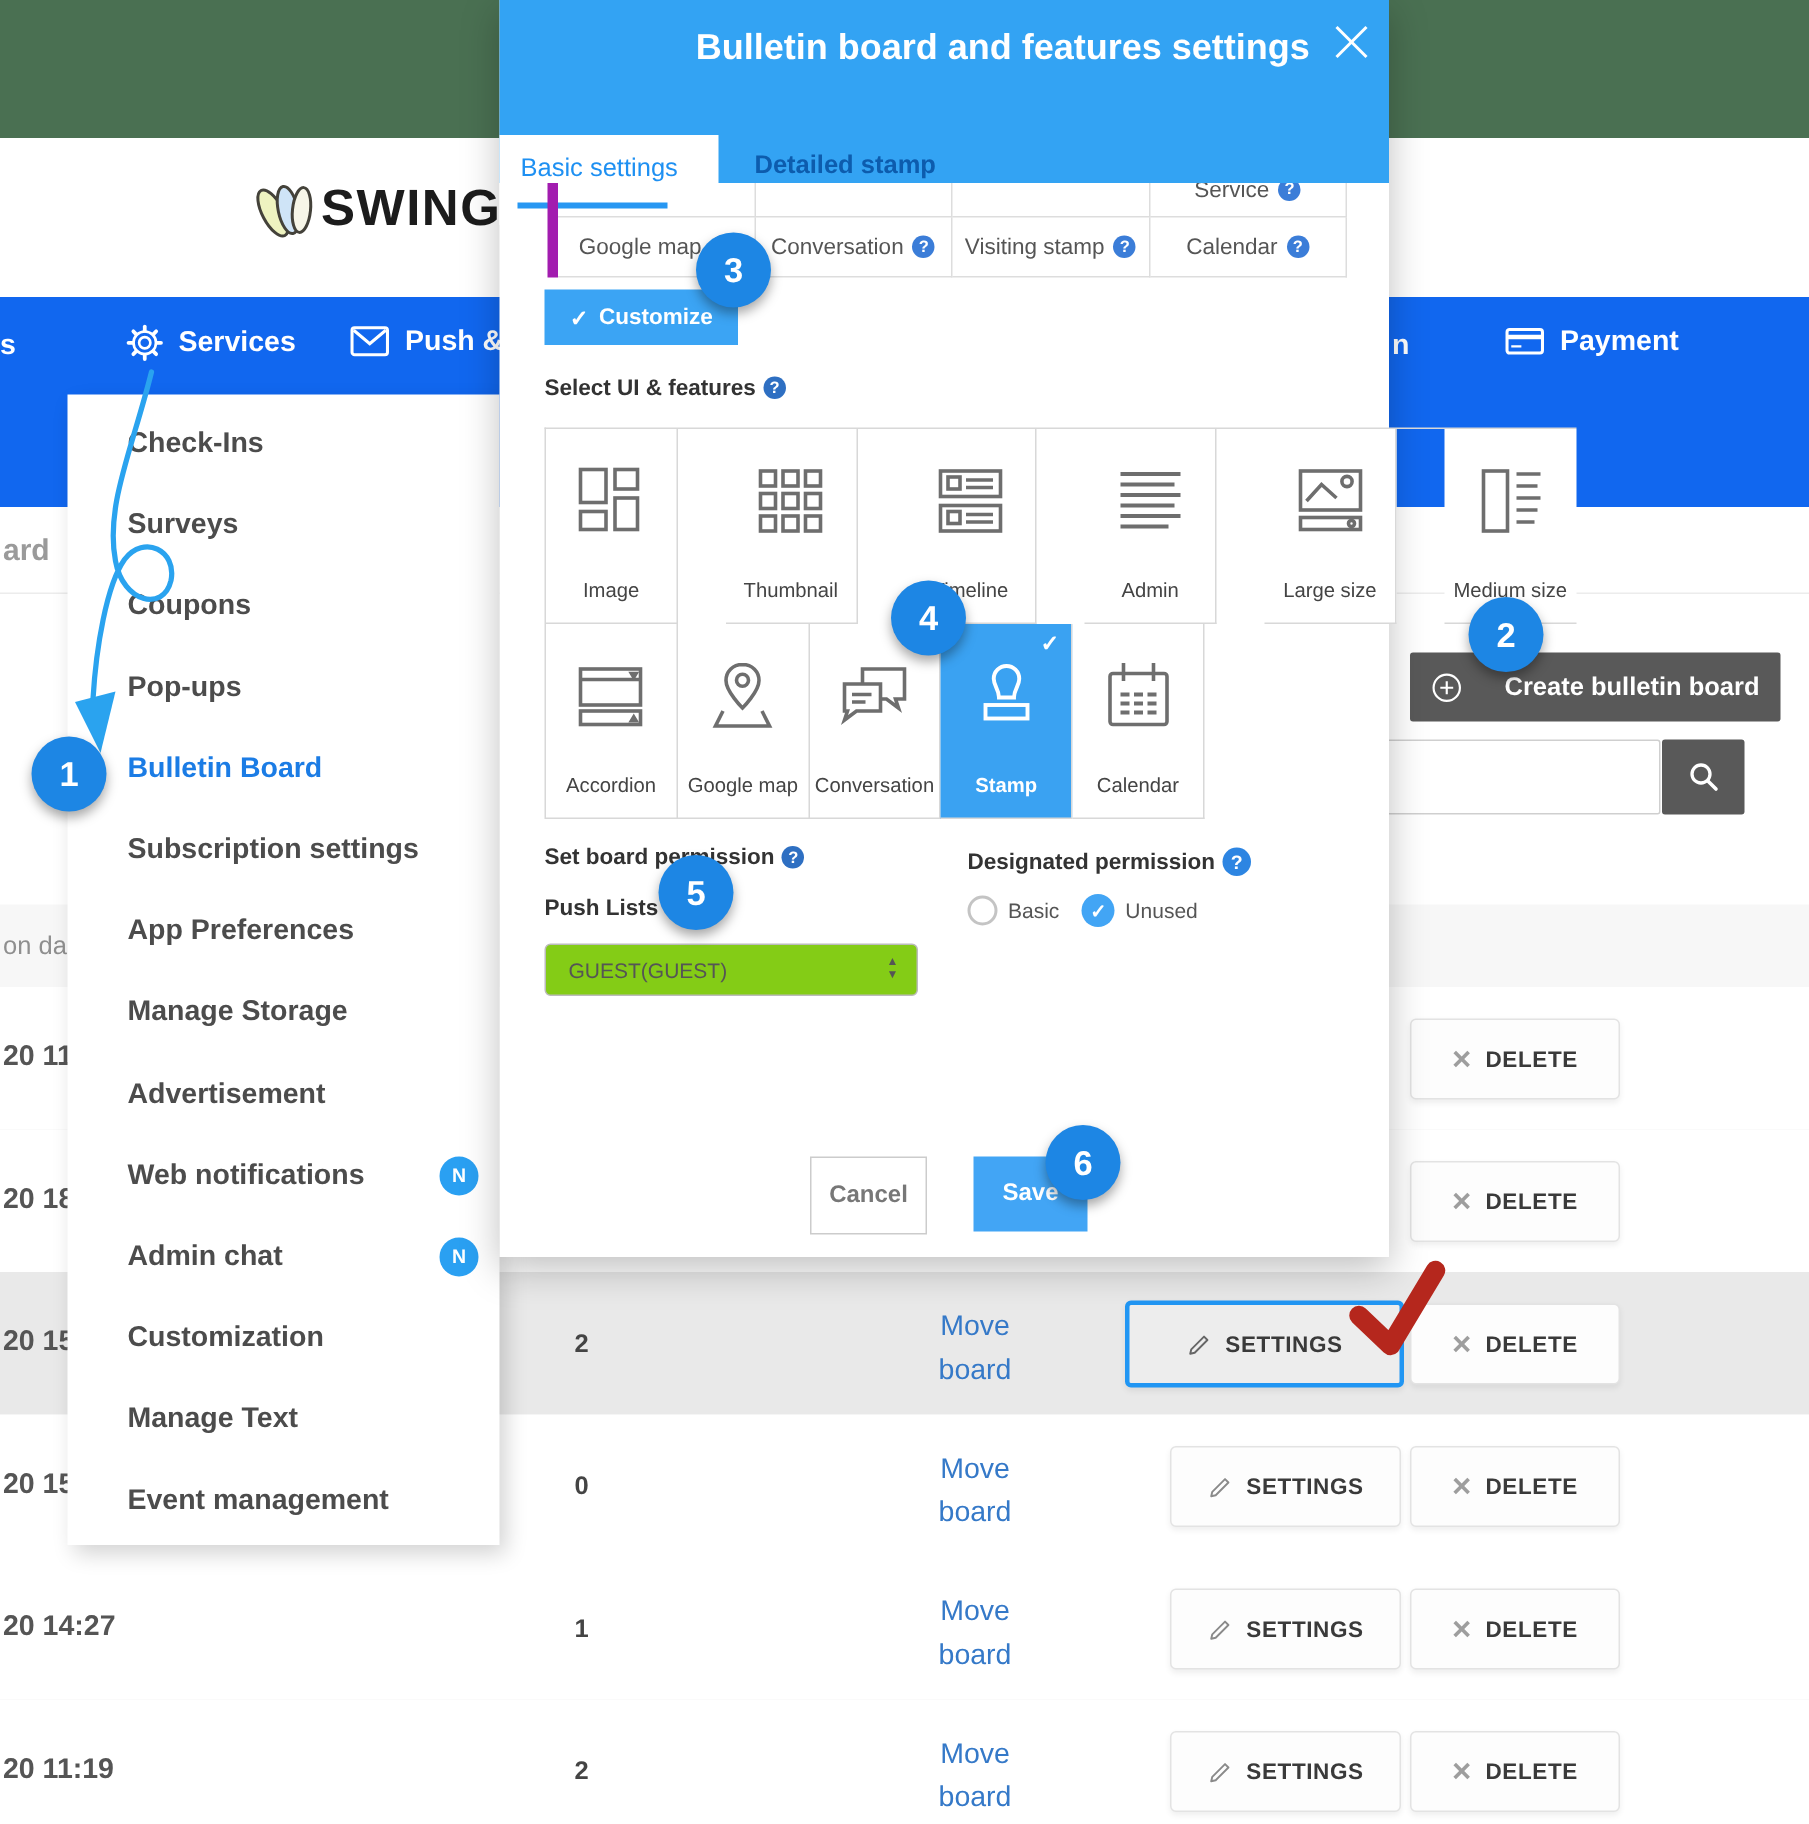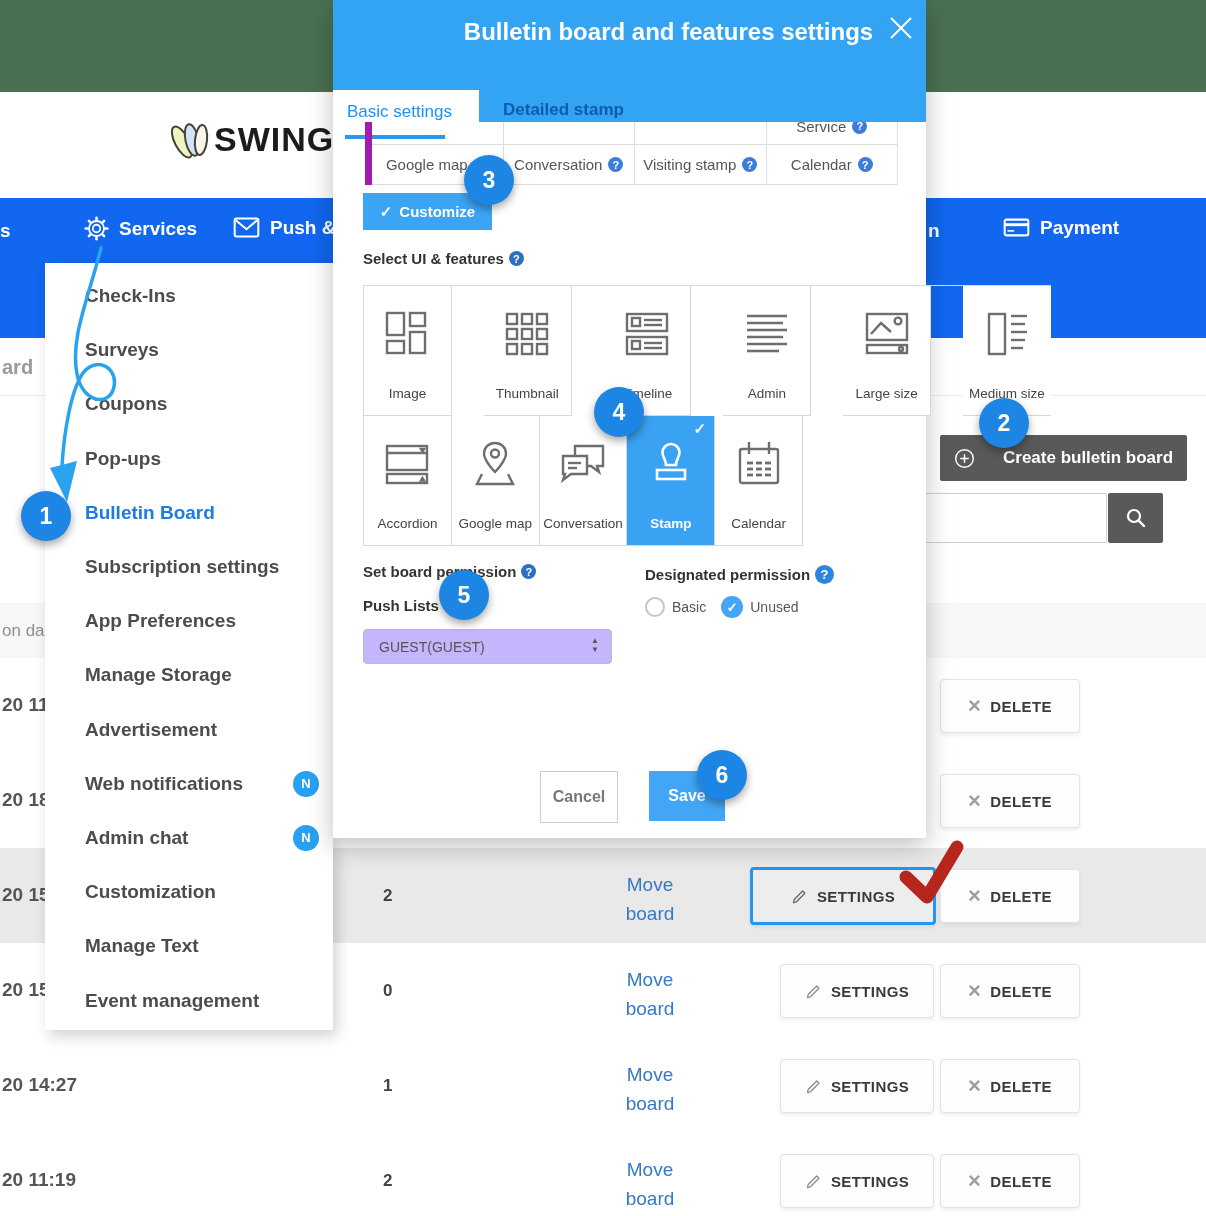--- a/index.html
+++ b/index.html
@@ -59,21 +59,21 @@
   .grid{left:30px;top:285px;}
   .grow{display:flex;border-left:1px solid #d8d8d8;}
   .grow1{border-top:1px solid #d8d8d8;gap:32px;}
   .gcell{position:relative;width:86.8px;height:129px;border-right:1px solid #d8d8d8;border-bottom:1px solid #d8d8d8;
          background:#fff;cursor:pointer;}
   .gcell .glabel{position:absolute;left:0;bottom:14px;width:100%;text-align:center;font-size:13.5px;color:#444;}
   .gcell .gicon{position:absolute;left:50%;top:24px;transform:translateX(-50%);}
   .gcell.sel{background:#3aa2f2;}
   .gcell.sel .glabel{color:#fff;font-weight:bold;}
   .selcheck{position:absolute;right:8px;top:4px;color:#fff;font-size:15px;font-weight:bold;}
-  .viewsel{left:30px;top:629px;width:249px;height:35px;border:1px solid #bbb;border-radius:4px;background:#c4b5fd;
+  .viewsel{left:30px;top:629px;width:249px;height:35px;border:1px solid #bbb;border-radius:4px;background:#84cc16;
         display:flex;align-items:center;font-size:14px;color:#555;padding-left:15px;box-sizing:border-box;cursor:pointer;}
   .stepper{position:absolute;right:12px;top:6px;display:flex;flex-direction:column;line-height:9px;
         font-size:8px;color:#555;}
   .radio-row{left:312px;top:596px;display:flex;align-items:center;gap:7px;font-size:14px;color:#555;}
   .rcircle{width:20px;height:20px;border-radius:50%;border:2px solid #c4c4c4;background:#fff;box-sizing:border-box;cursor:pointer;}
   .rcheck{width:22px;height:22px;border-radius:50%;background:#42a5f5;color:#fff;display:flex;align-items:center;
         justify-content:center;font-size:13px;font-weight:bold;cursor:pointer;}
   .cancel{left:207px;top:771px;width:76px;height:50px;background:#fff;border:1px solid #ccc;color:#777;
         font-size:16px;font-weight:bold;display:flex;align-items:center;justify-content:center;cursor:pointer;}
   .save{left:316px;top:771px;width:76px;height:50px;background:#42a5f5;color:#fff;font-size:16px;font-weight:bold;

